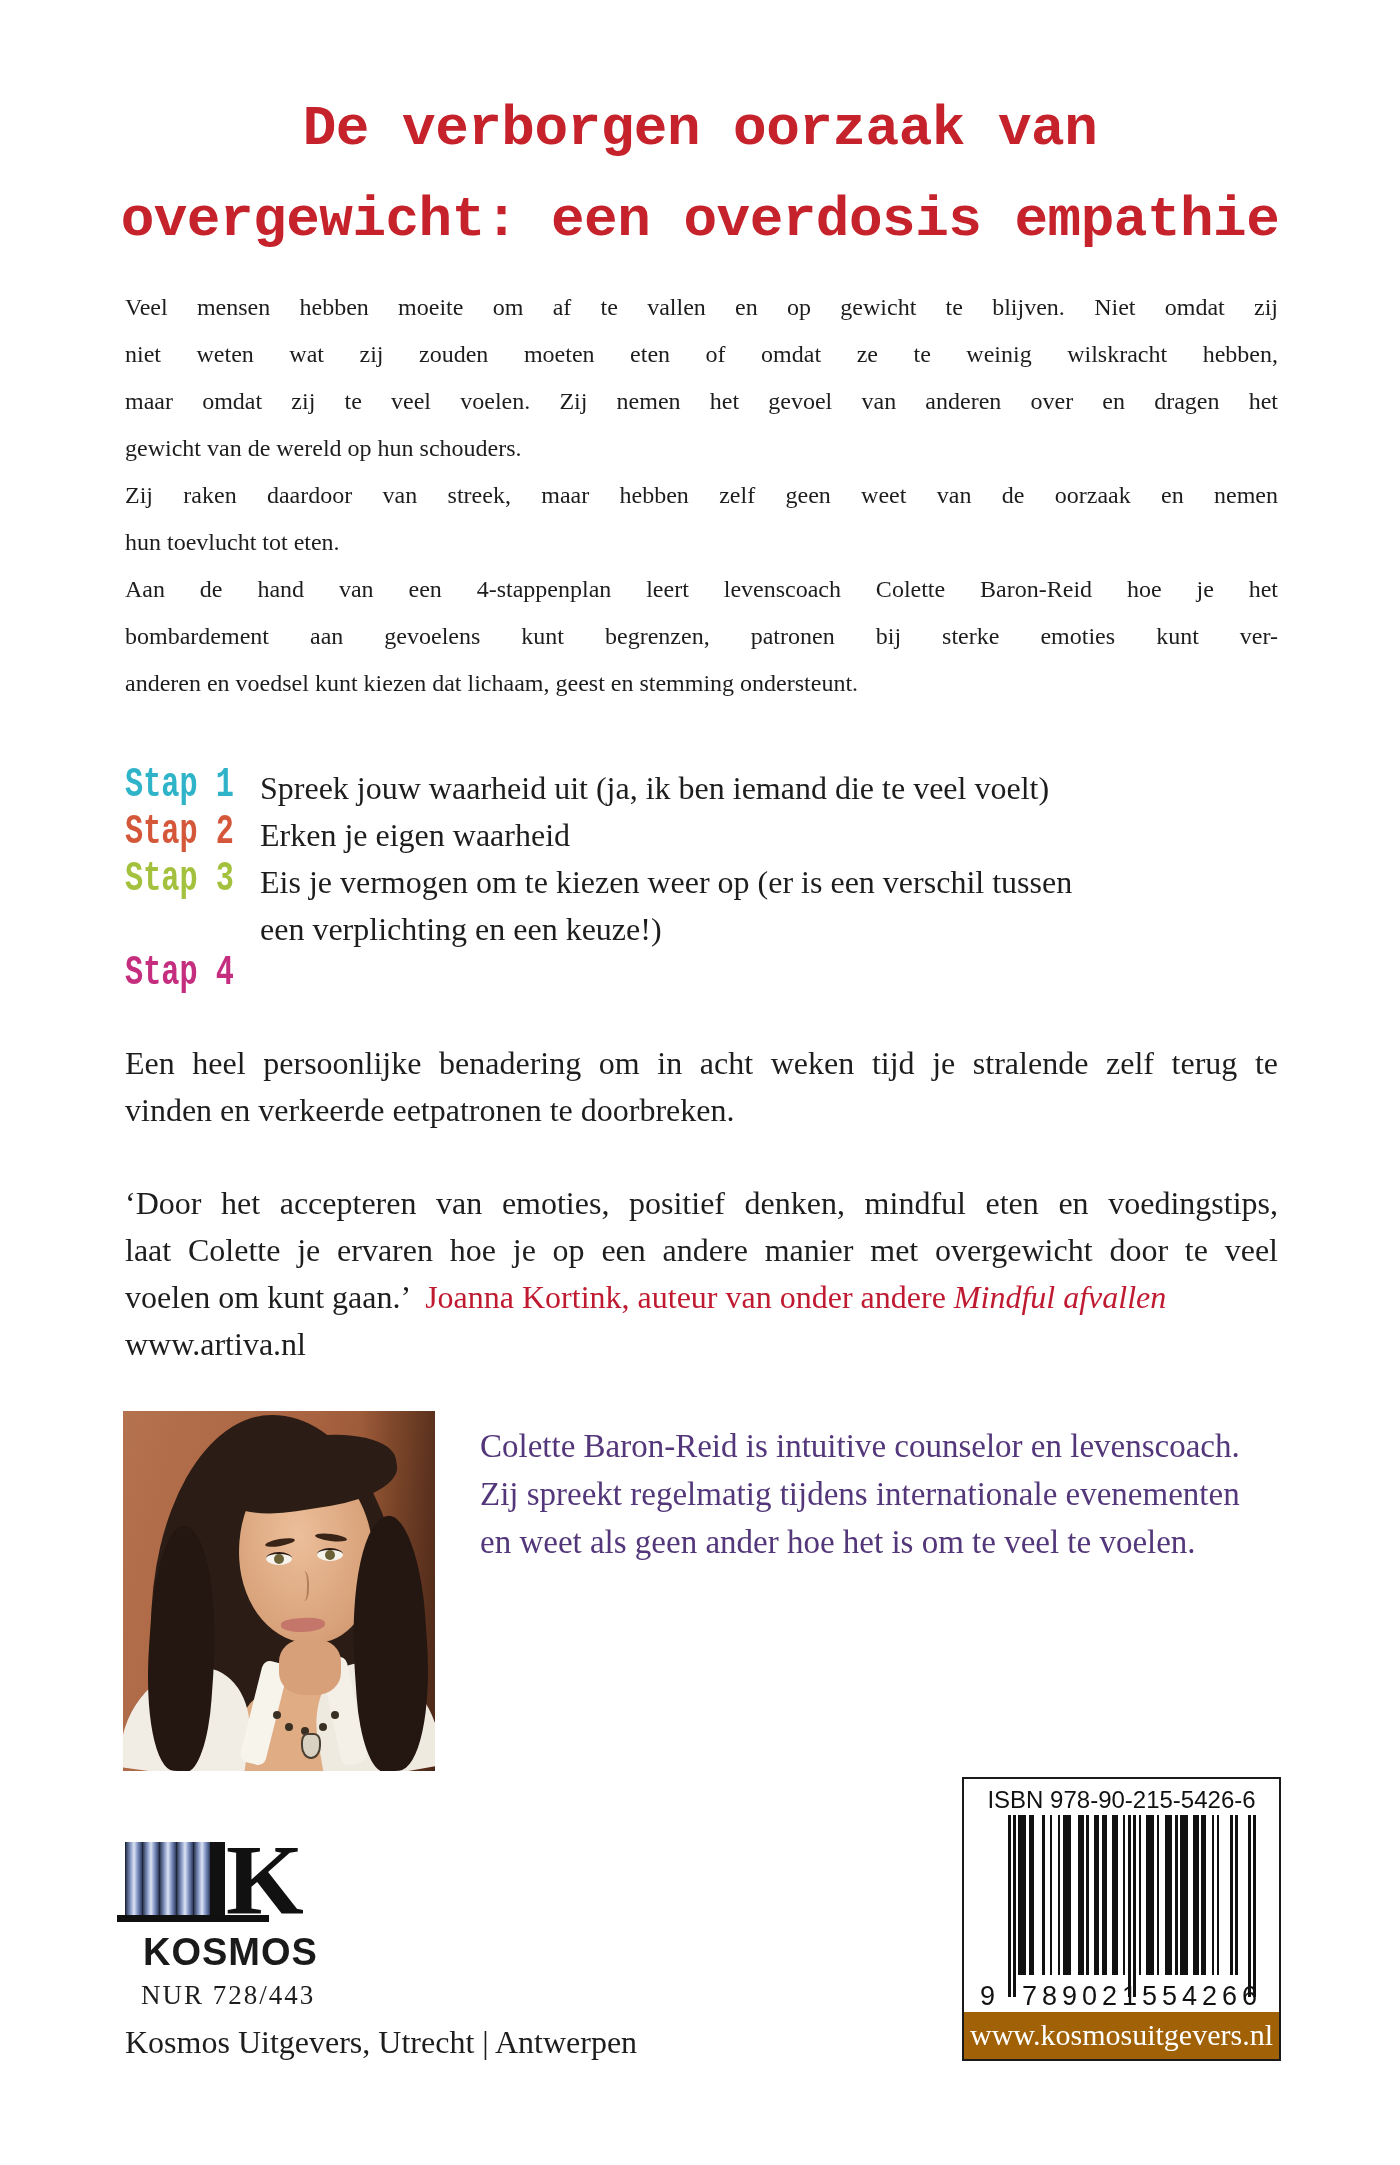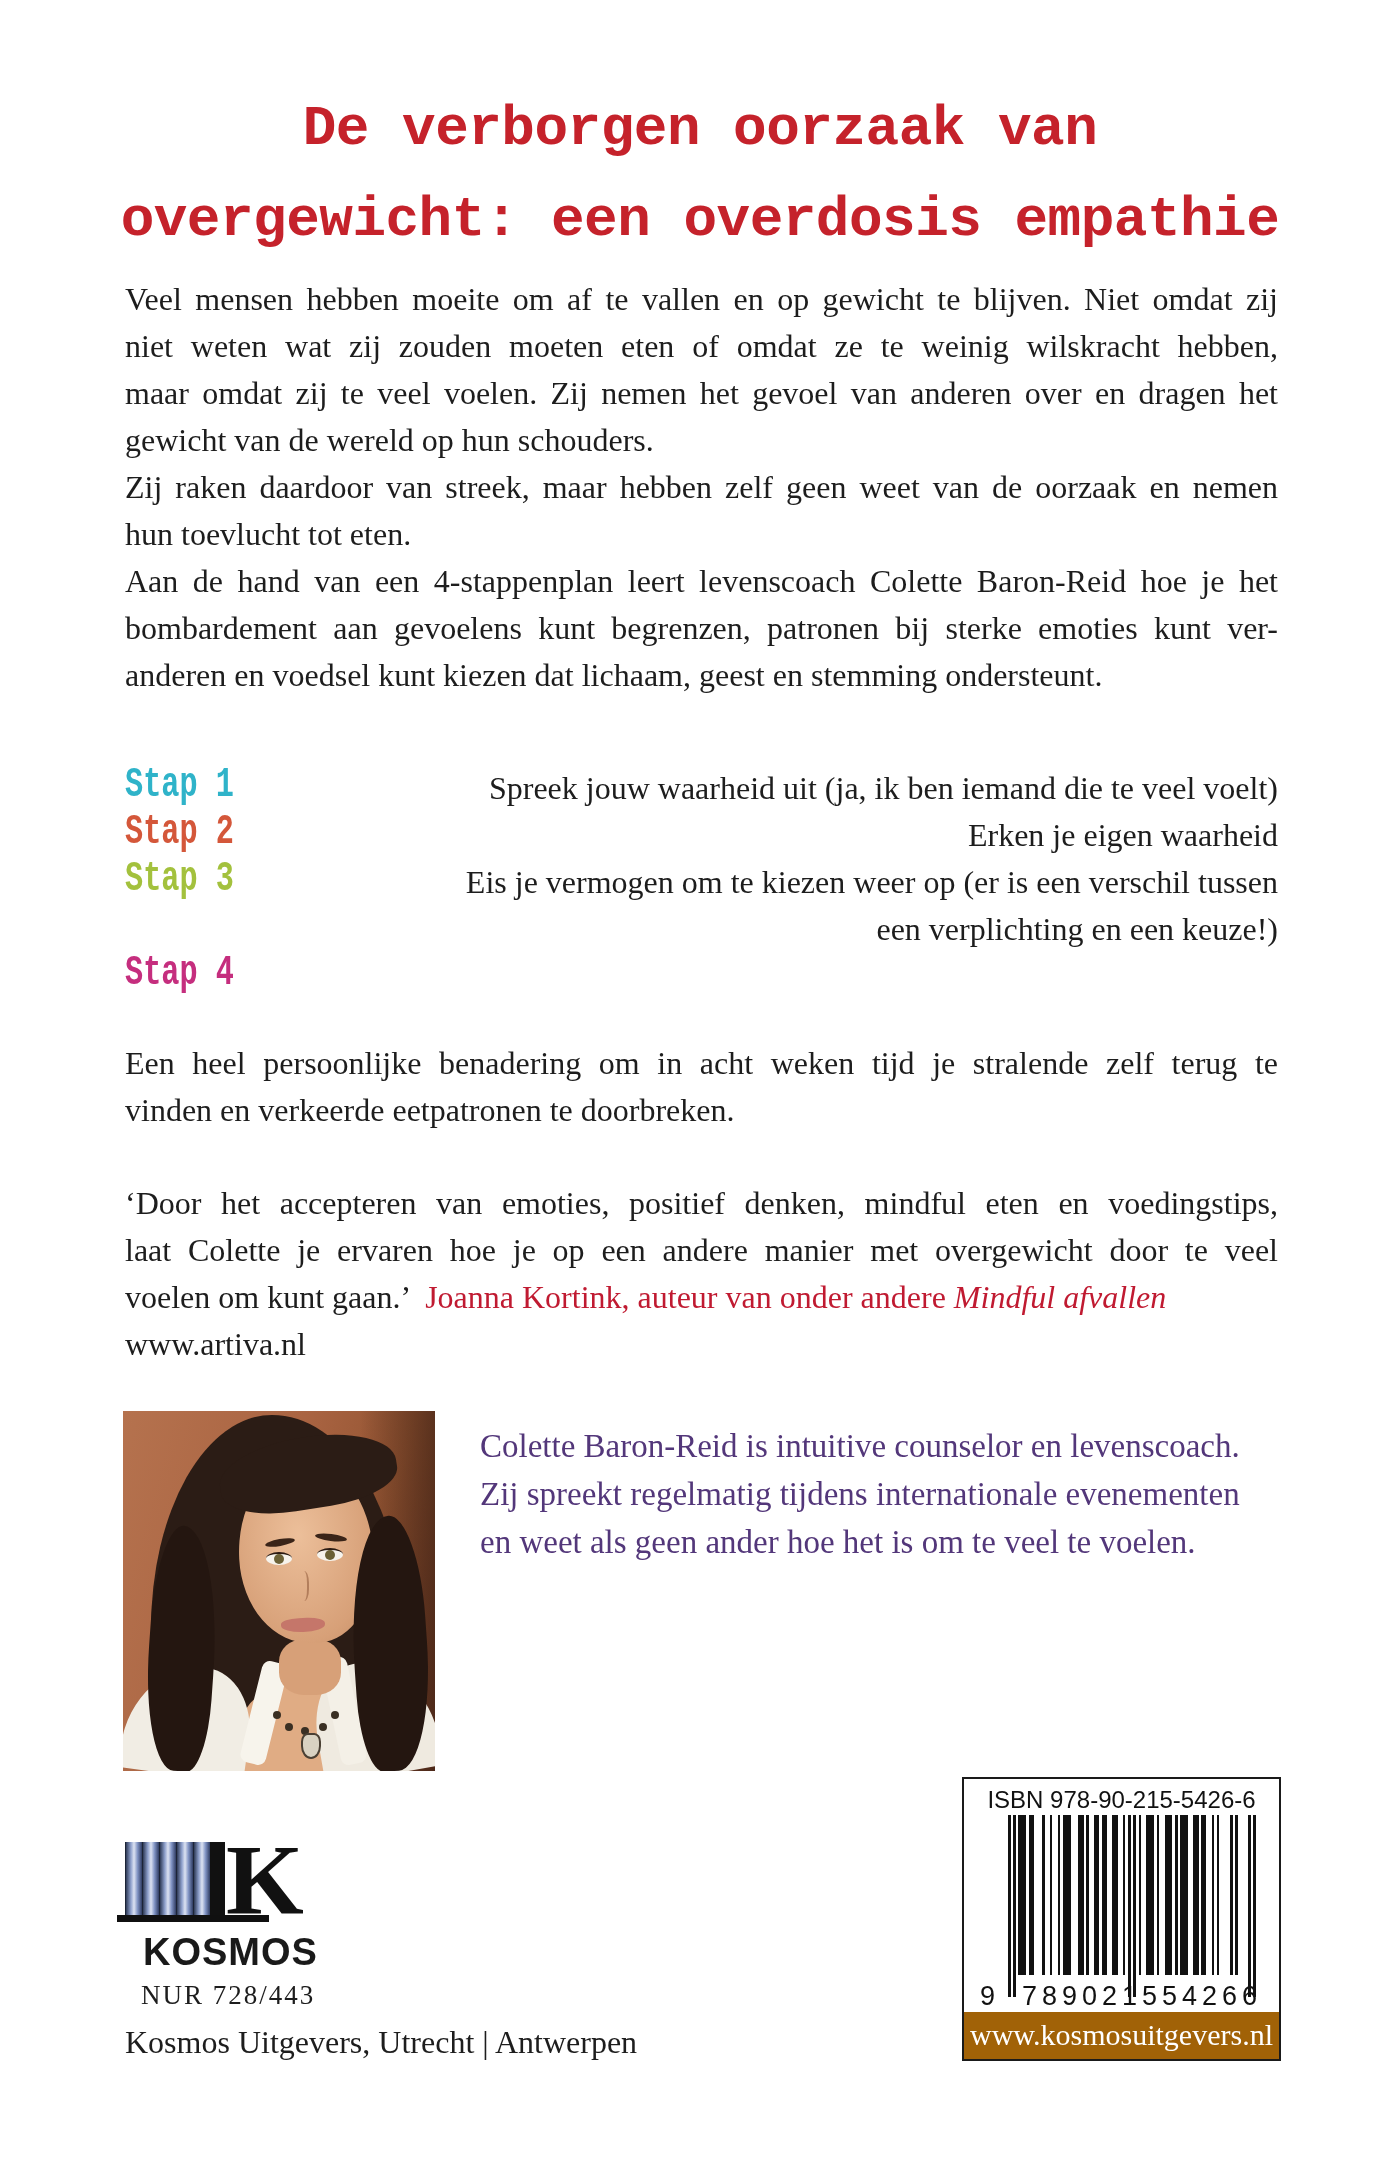--- a/index.html
+++ b/index.html
@@ -5,27 +5,27 @@
   html,body{margin:0;padding:0;background:#fff;}
   .page{position:relative;width:1400px;height:2165px;background:#ffffff;overflow:hidden;
         font-family:"Liberation Serif",serif;color:#1d1d1d;}
 
   
   .title{position:absolute;top:84px;left:0;width:1400px;text-align:center;
          font-family:"Liberation Mono",monospace;font-weight:bold;
          font-size:56px;line-height:91px;letter-spacing:-0.5px;}
 
   
-  .intro{position:absolute;top:276px;left:125px;width:1153px;
-         font-size:32px;line-height:47px;}
+  .intro{position:absolute;top:284px;left:125px;width:1153px;
+         font-size:24px;line-height:47px;}
   .jline{text-align:justify;text-align-last:justify;}
   .jline.last{text-align-last:left;}
 
   
-  .steps{position:absolute;top:765px;left:125px;width:1153px;font-size:32px;line-height:47px;text-align:right;}
+  .steps{position:absolute;top:765px;left:125px;width:1153px;font-size:32px;line-height:47px;}
   .step-line{position:relative;padding-left:135px;}
   .step-label{position:absolute;left:0;top:-3px;display:inline-block;
               font-family:"Liberation Mono",monospace;font-weight:bold;font-size:42px;
               line-height:47px;transform:scaleX(0.72);transform-origin:left center;white-space:nowrap;}
 
   .personal{position:absolute;top:1040px;left:125px;width:1153px;font-size:32px;line-height:47px;}
 
   .quote{position:absolute;top:1180px;left:125px;width:1153px;font-size:32px;line-height:47px;}
   .quote .red{font-style:normal;}
   .quote .red-italic{font-style:italic;}

